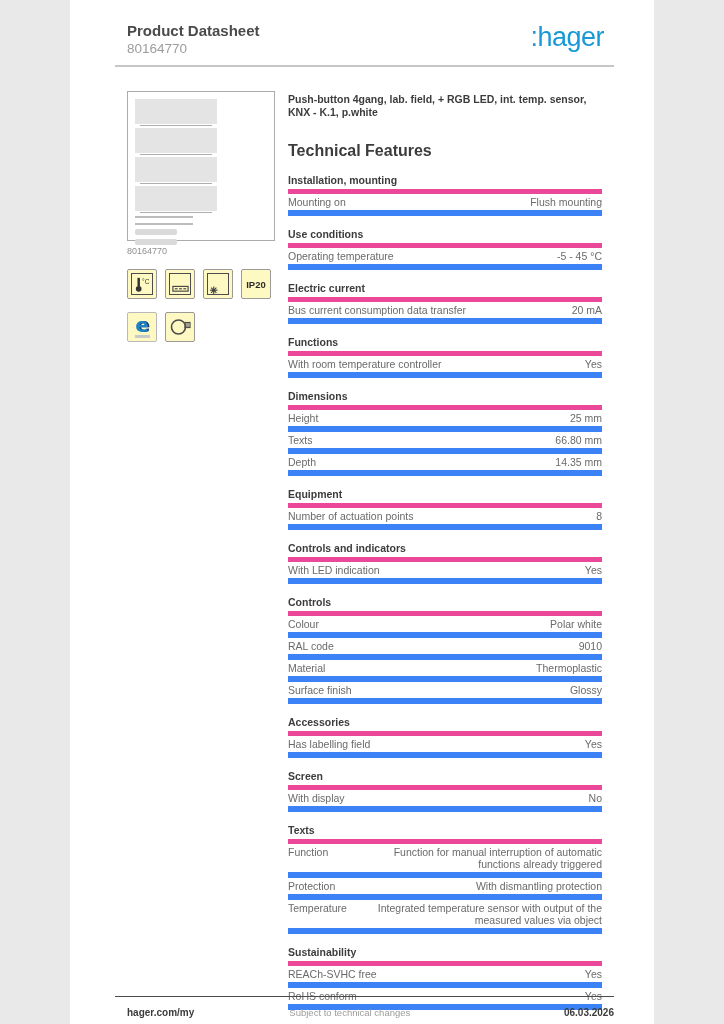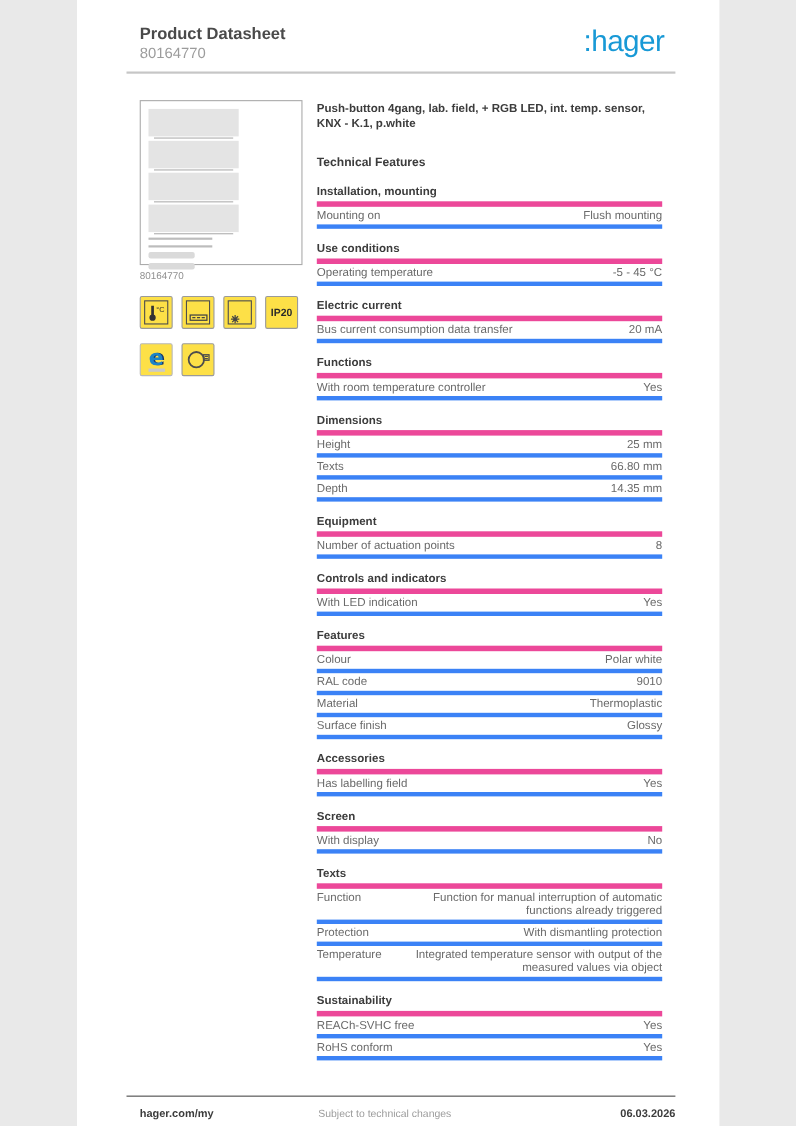--- a/index.html
+++ b/index.html
@@ -29,39 +29,39 @@
   .rocker { position:relative; height:25px; background:#e4e4e4; margin-bottom:4px; }
   .rocker:not(:last-child)::after { content:''; position:absolute; left:5px; right:5px;
     bottom:-2px; height:1px; background:#aeaeae; }
   .dim-line { height:2px; background:#bcbcbc; width:58px; margin-top:5px; }
   .dim-chip { height:6px; background:#dadada; border-radius:2px; width:42px; margin-top:4px; }
   .image-caption { font-size:9px; color:#8f8f8f; margin-top:5px; }
 
   
   .icon-row { display:flex; gap:8px; margin-top:13px; }
   .icon-box { width:30px; height:30px; border:1px solid #9a9a9a; border-radius:2px;
-              background:#fde047; display:flex; align-items:center; justify-content:center; }
+              background:#fef9c3; display:flex; align-items:center; justify-content:center; }
   .icon-inner { width:22px; height:22px; border:1.5px solid #4d4d4d; display:flex;
                 align-items:center; justify-content:center; }
   .ip-badge { font-size:9.5px; font-weight:bold; color:#2b2b2b; letter-spacing:0; }
   .e-logo-box { border-color:#b9b9b9; flex-direction:column; }
   .e-glyph { font-size:20px; font-weight:900; color:#1d84c6; line-height:18px;
              text-shadow:1.5px 0 0 #17356b; font-family:"DejaVu Sans", sans-serif; }
   .e-strip { width:15px; height:3px; background:#c9c9c9; margin-top:1px; }
 
   
   .product-title { font-size:10.5px; font-weight:bold; color:#3c3c3c; line-height:13px;
                    margin-top:2px; }
-  .tech-heading { font-size:11px; font-weight:bold; color:#3c3c3c; margin-top:23px;
+  .tech-heading { font-size:16px; font-weight:bold; color:#3c3c3c; margin-top:23px;
                   margin-bottom:14px; }
   .spec-section { margin-bottom:12px; }
   .section-title { font-size:10.5px; font-weight:bold; color:#3c3c3c; line-height:12px;
                    padding-bottom:3px; border-bottom:5px solid #ec4899; }
   .spec-row { display:flex; justify-content:space-between; align-items:flex-start; gap:26px;
-              padding:2px 0 2px; border-bottom:4px solid #3b82f6;
+              padding:2px 0 2px; border-bottom:6px solid #3b82f6;
               font-size:10.5px; color:#6a6a6a; line-height:12px; }
   .spec-label { flex:0 1 auto; }
   .spec-value { flex:1 1 auto; text-align:right; max-width:305px; margin-left:auto; }
 
   
   .footer { position:absolute; left:45px; right:40px; bottom:6px;
             border-top:1px solid #4a4a4a; padding-top:10px;
             display:flex; align-items:baseline; }
   .footer-left { flex:1; font-size:10px; font-weight:bold; color:#3c3c3c; padding-left:12px; }
   .footer-center { flex:1; font-size:9.5px; color:#9c9c9c; text-align:left; }
@@ -230,21 +230,21 @@
     <h3 class="section-title">Controls and indicators</h3>
     <div class="rows">
   <div class="spec-row">
     <span class="spec-label">With LED indication</span>
     <span class="spec-value">Yes</span>
   </div>
 </div>
   </section>
 
   <section class="spec-section">
-    <h3 class="section-title">Features</h3>
+    <h3 class="section-title">Controls</h3>
     <div class="rows">
   <div class="spec-row">
     <span class="spec-label">Colour</span>
     <span class="spec-value">Polar white</span>
   </div>
 
   <div class="spec-row">
     <span class="spec-label">RAL code</span>
     <span class="spec-value">9010</span>
   </div>

